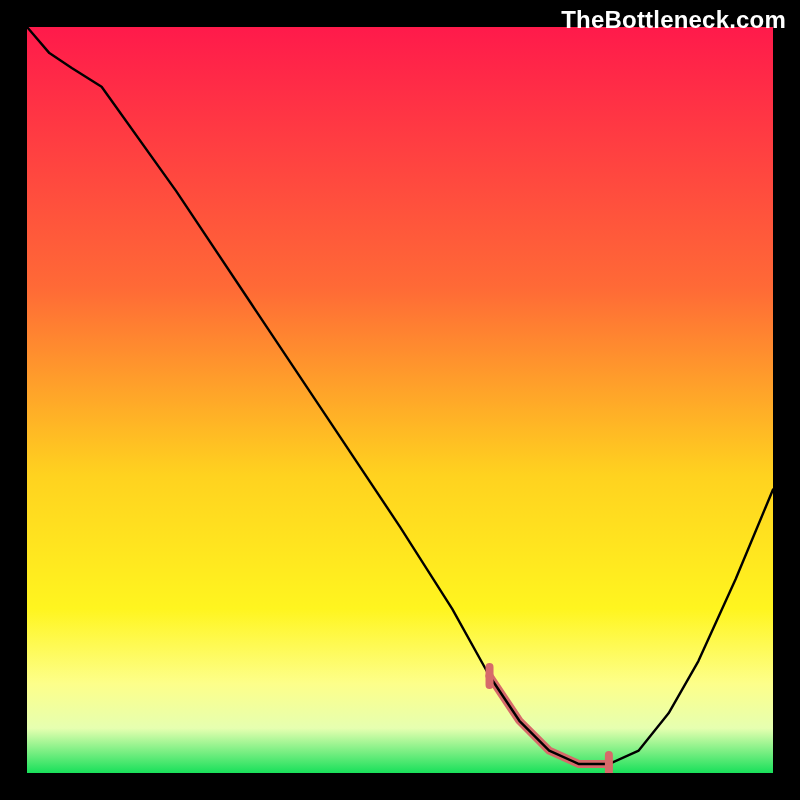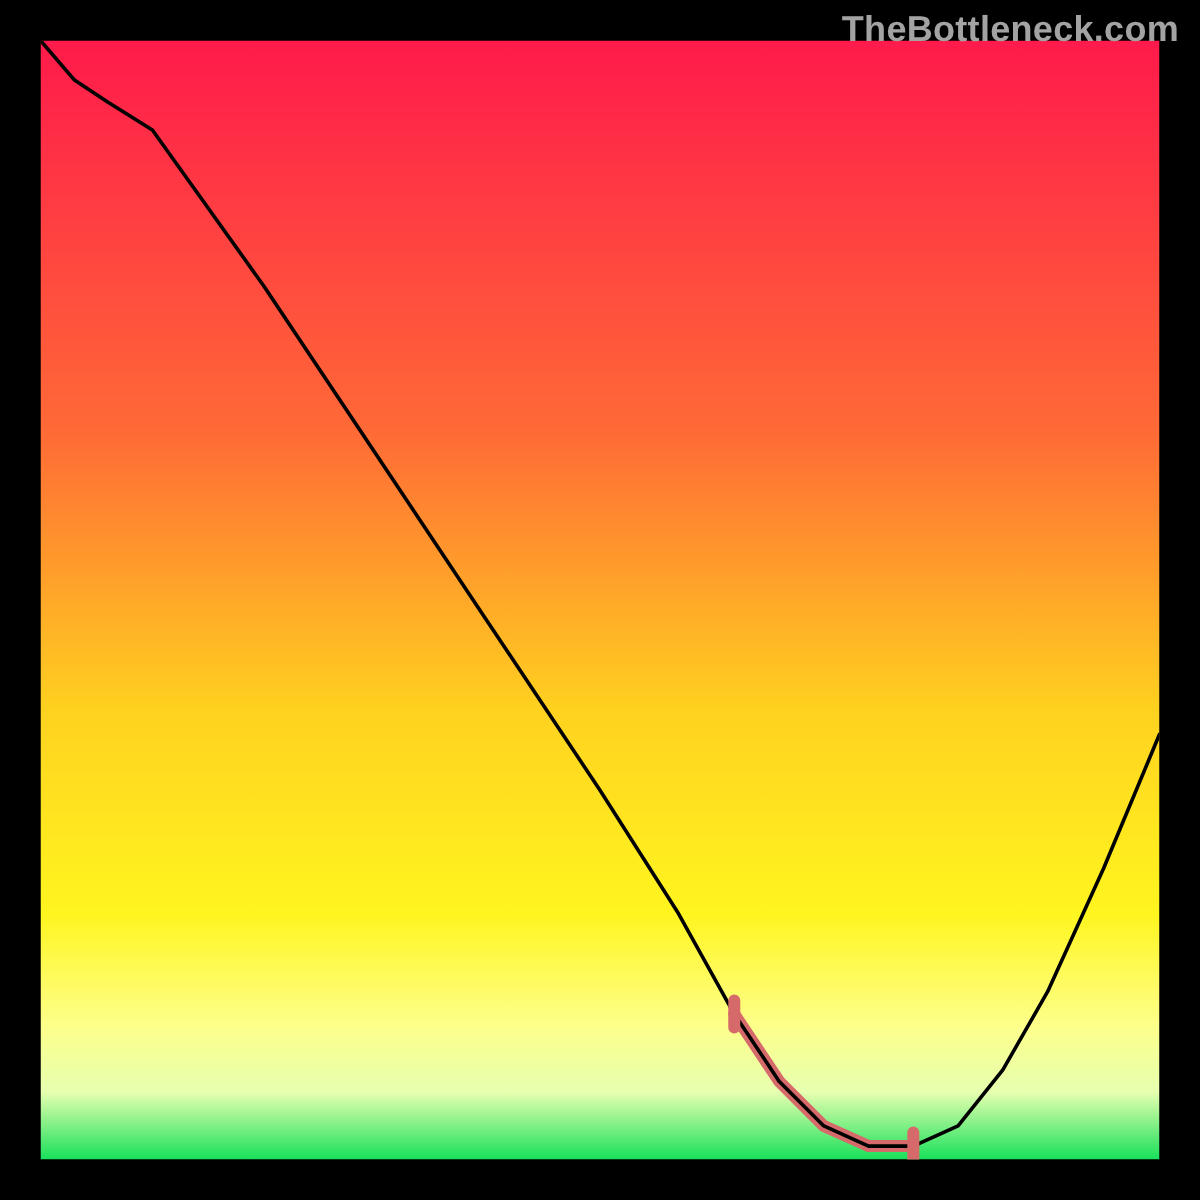--- a/index.html
+++ b/index.html
@@ -13,21 +13,21 @@
   .frame {
     position: relative;
     width: 800px;
     height: 800px;
     background: #000;
   }
   .watermark {
     position: absolute;
     top: 6px;
     right: 14px;
-    color: #a3a3a3;
+    color: #ffffff;
     font-family: Arial, Helvetica, sans-serif;
     font-size: 24px;
     font-weight: 600;
     letter-spacing: 0.2px;
     z-index: 10;
   }
   svg.plot {
     position: absolute;
     left: 27px;
     top: 27px;

